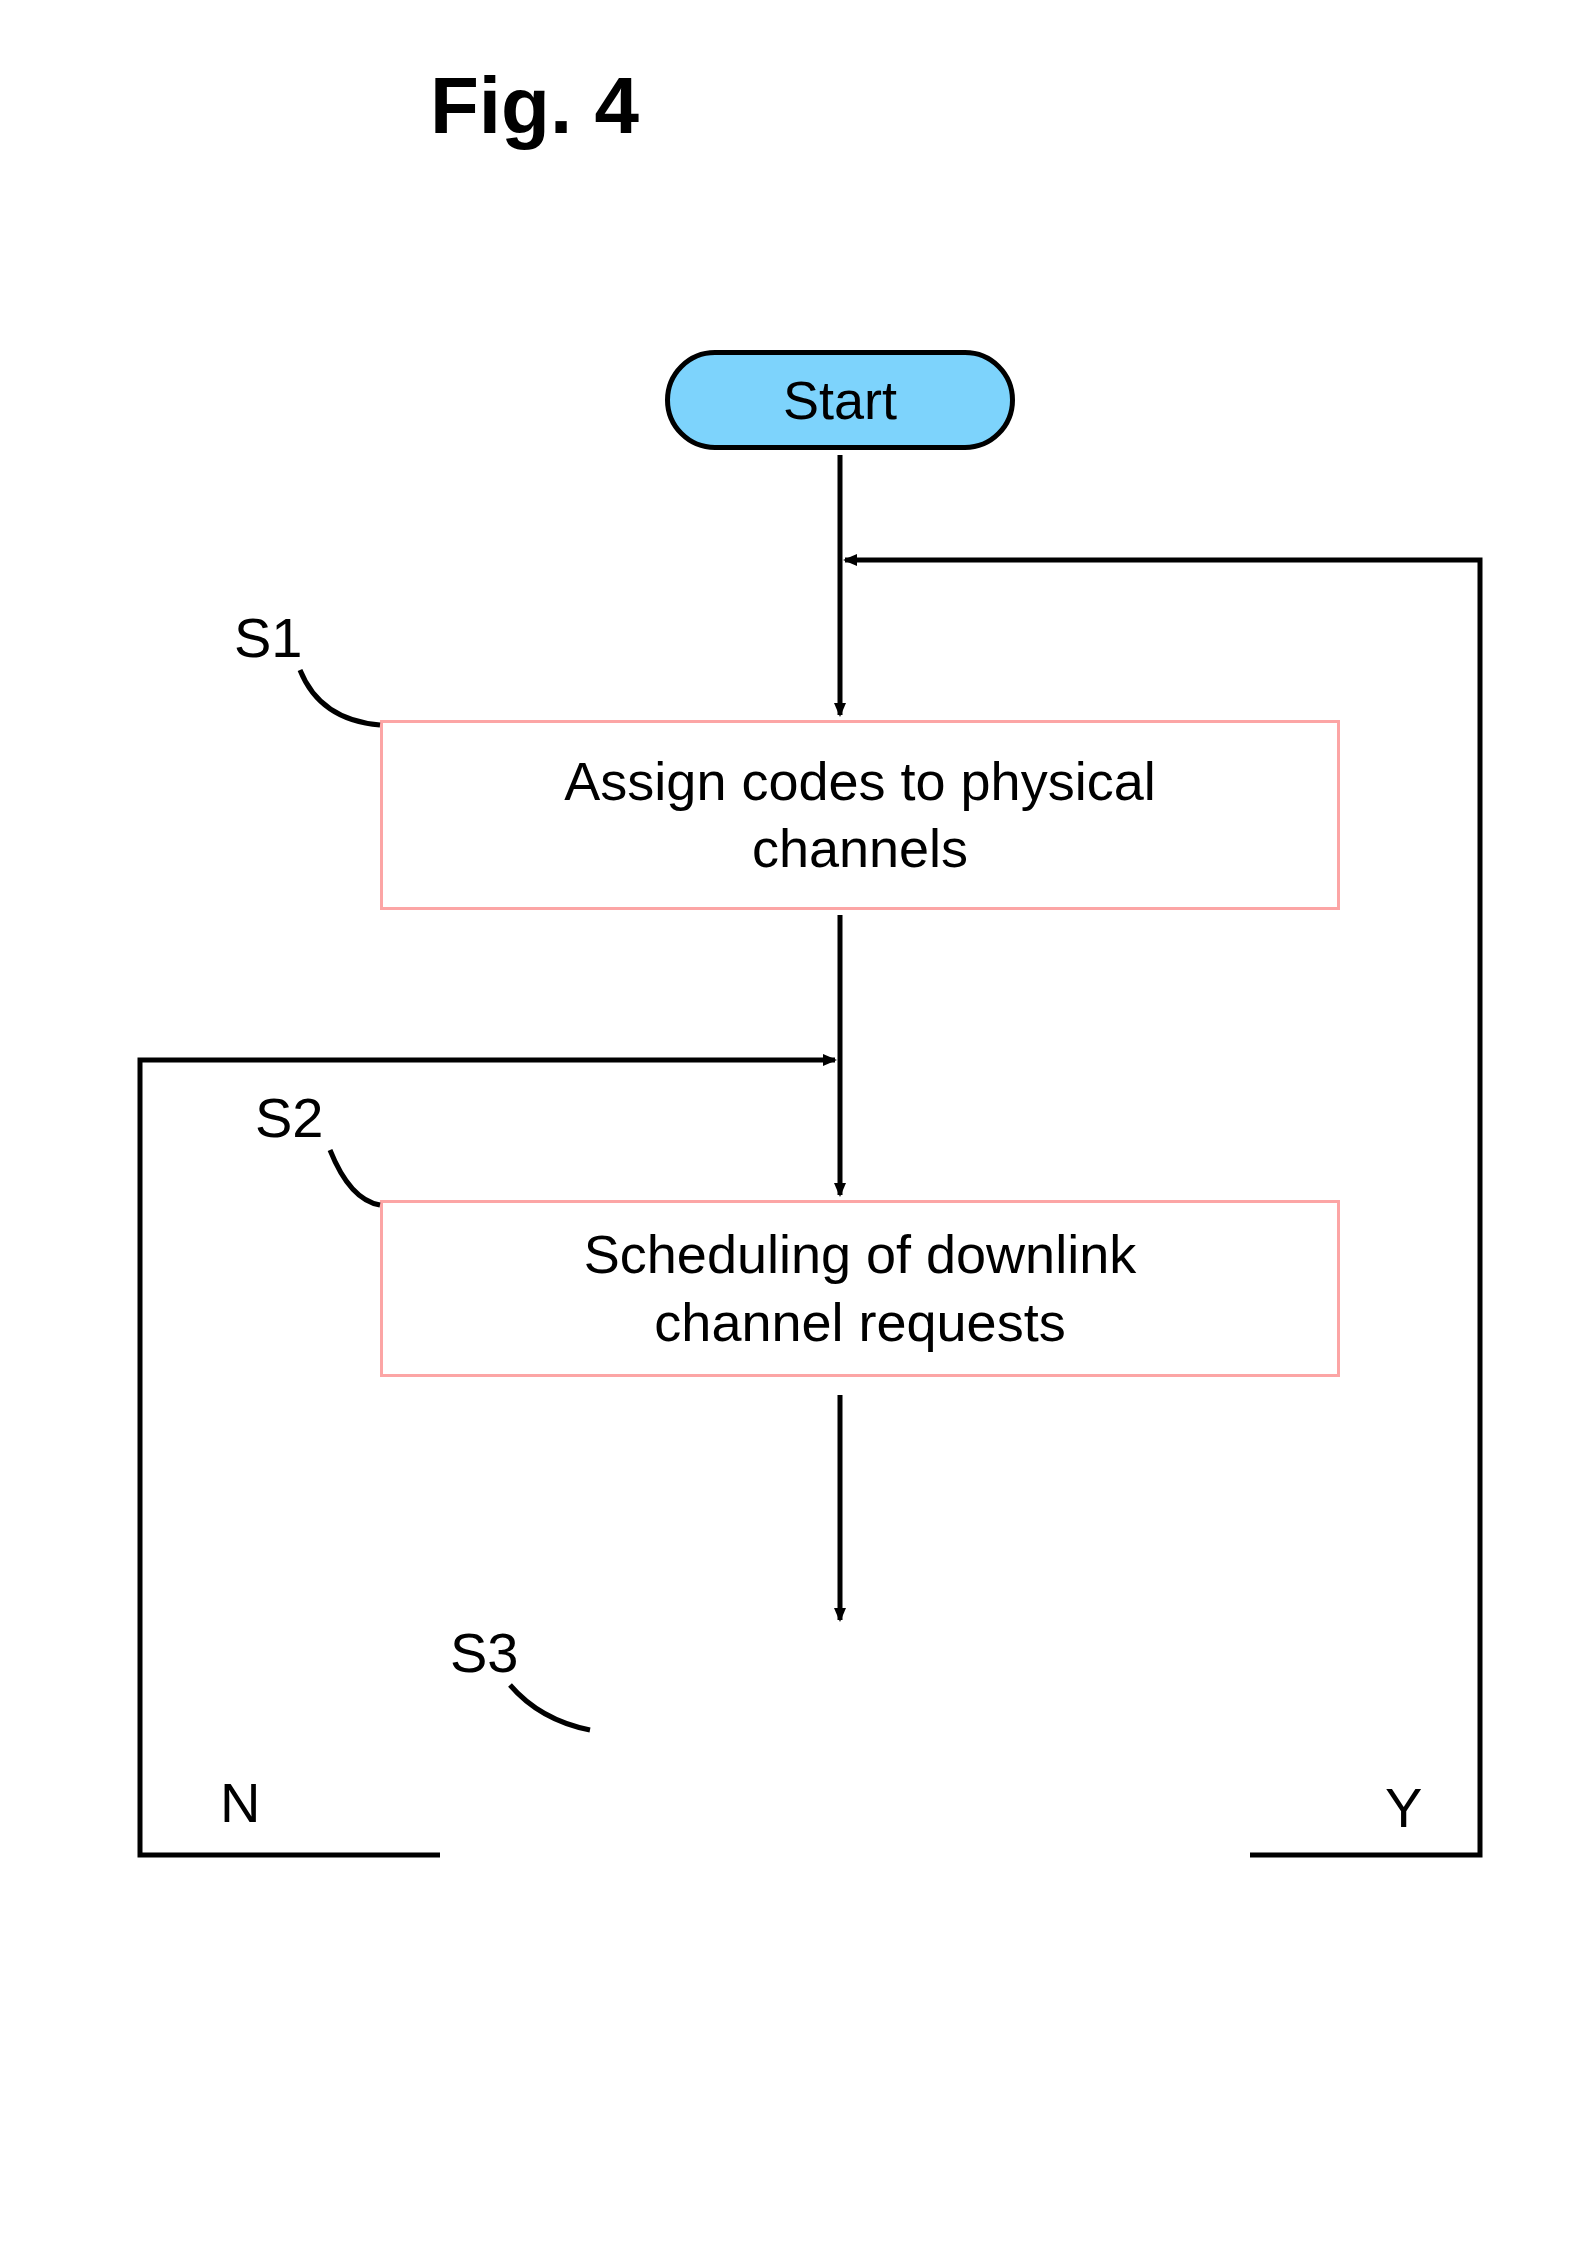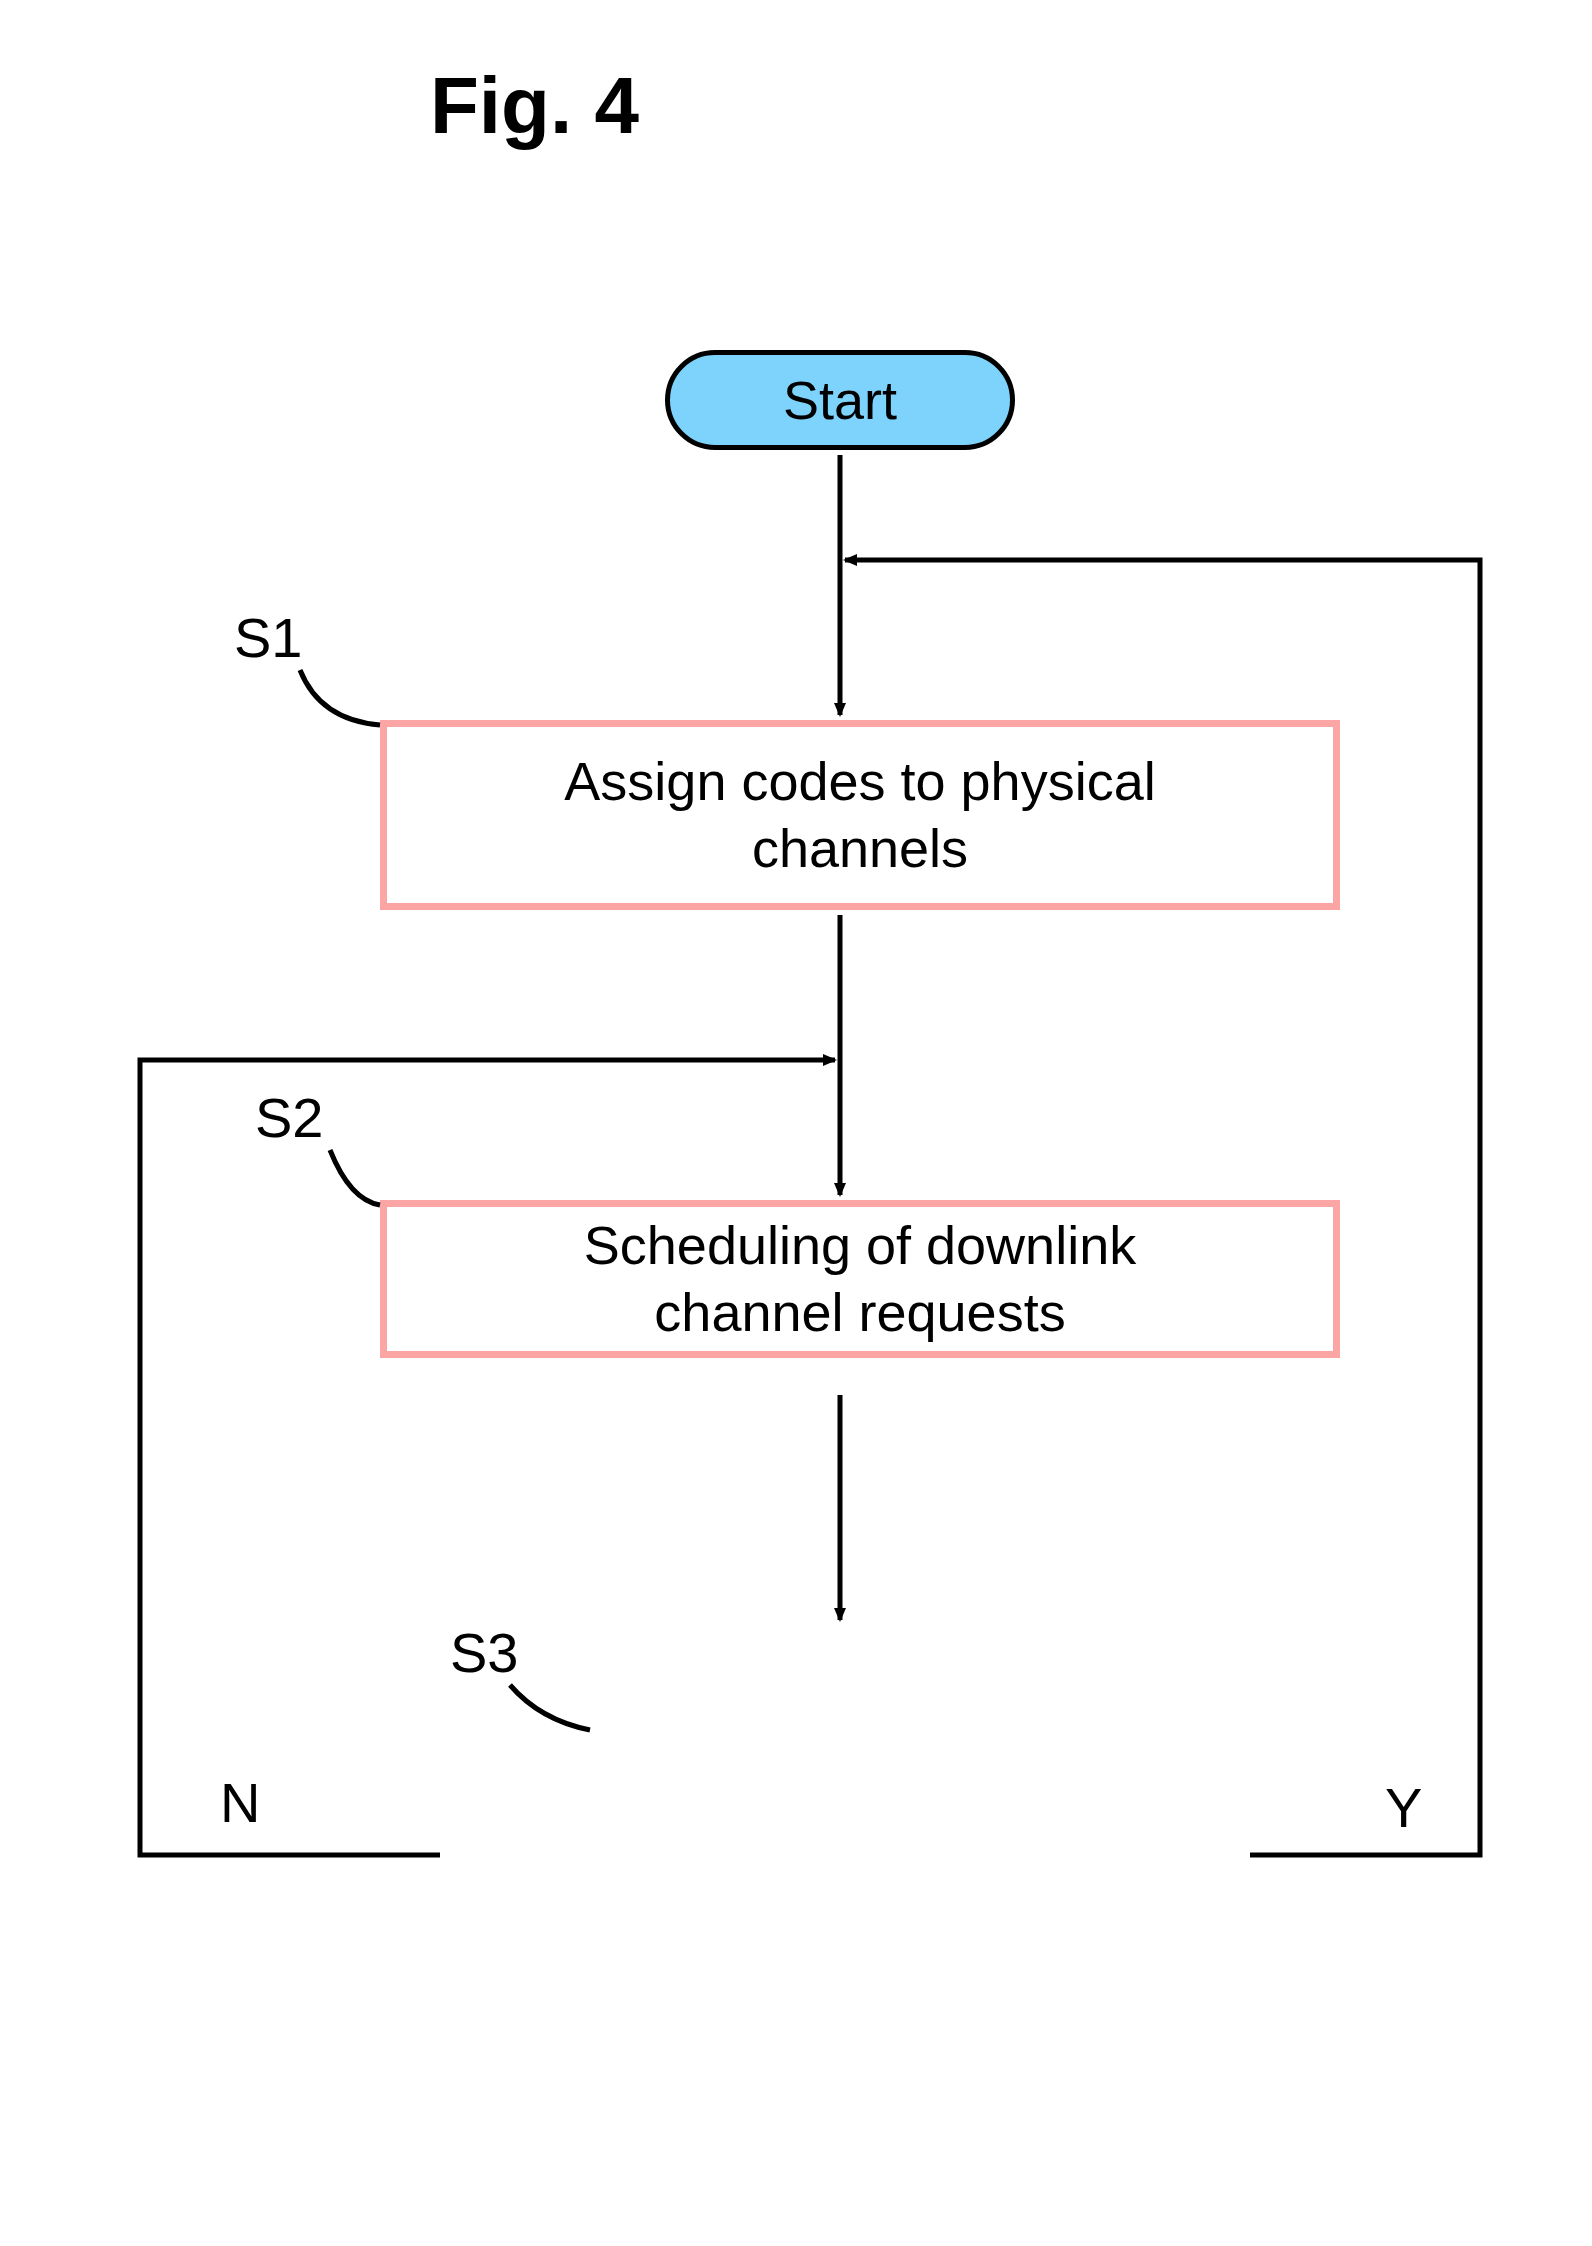--- a/index.html
+++ b/index.html
@@ -26,21 +26,21 @@
     border: 5px solid #000;
     border-radius: 50px;
     display: flex;
     align-items: center;
     justify-content: center;
     font-size: 54px;
     background: #7dd3fc;
   }
   .process {
     position: absolute;
-    border: 7px solid #fca5a5;
+    border: 3px solid #fca5a5;
     background: #fff;
     display: flex;
     align-items: center;
     justify-content: center;
     text-align: center;
     font-size: 54px;
     line-height: 1.25;
     padding: 24px;
   }
   .diamond-wrap {
@@ -82,21 +82,21 @@
 
   <div class="terminator" style="left:665px; top:350px; width:350px; height:100px;">
     <span>Start</span>
   </div>
 
   <div class="process" style="left:380px; top:720px; width:960px; height:190px; white-space: pre-line;">
     <span>Assign codes to physical
 channels</span>
   </div>
 
-  <div class="process" style="left:380px; top:1200px; width:960px; height:158px; white-space: pre-line;">
+  <div class="process" style="left:380px; top:1200px; width:960px; height:177px; white-space: pre-line;">
     <span>Scheduling of downlink
 channel  requests</span>
   </div>
 
 
   <div class="label" style="left:225px; top:605px;margin-left:9px;">S1</div>
   <div class="label" style="left:255px; top:1085px;">S2</div>
   <div class="label" style="left:450px; top:1620px;">S3</div>
 
   <div class="label" style="left:220px; top:1770px;">N</div>

